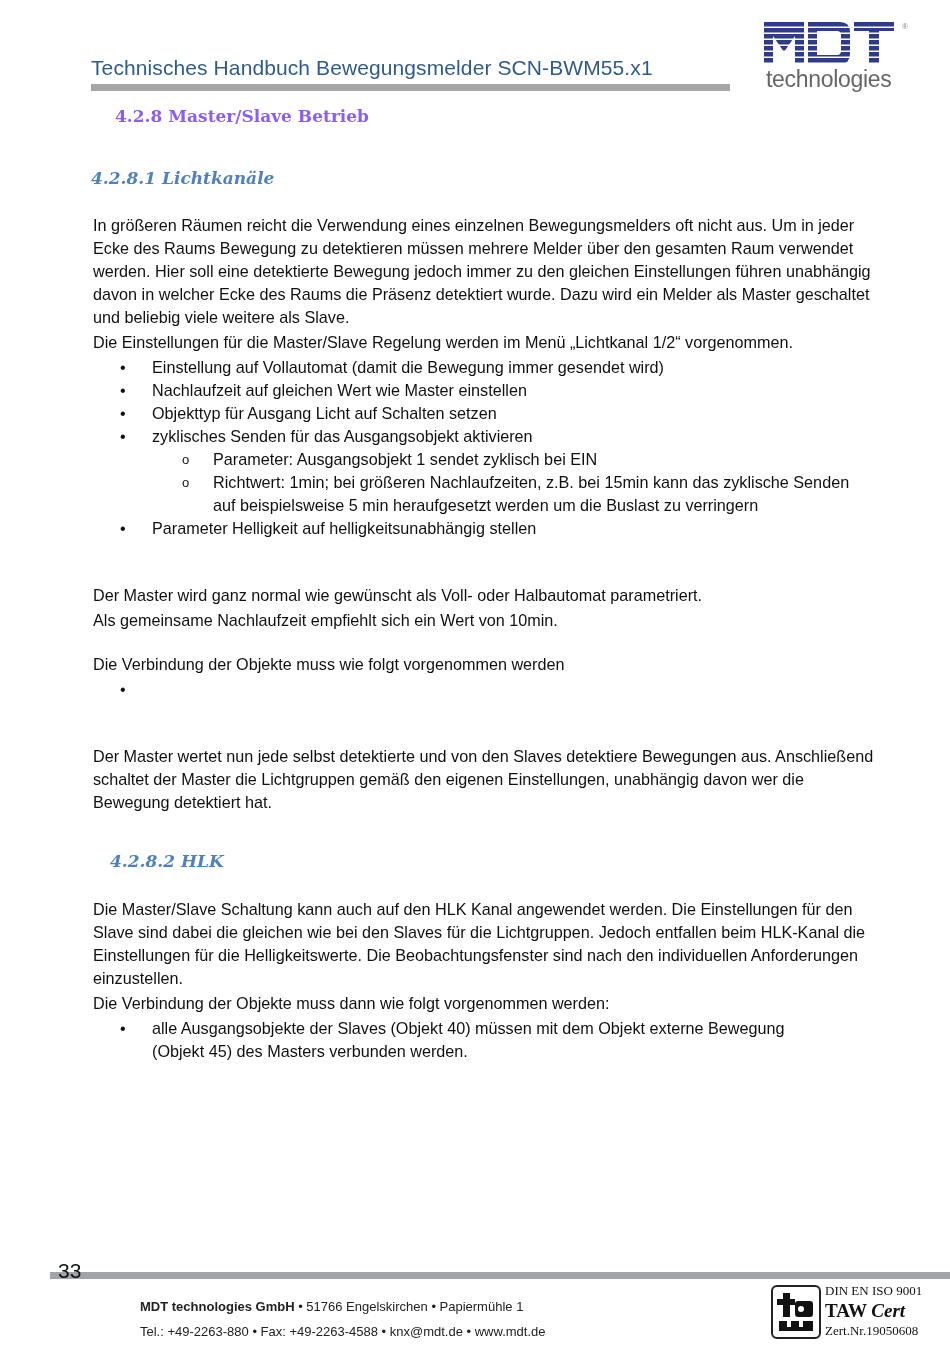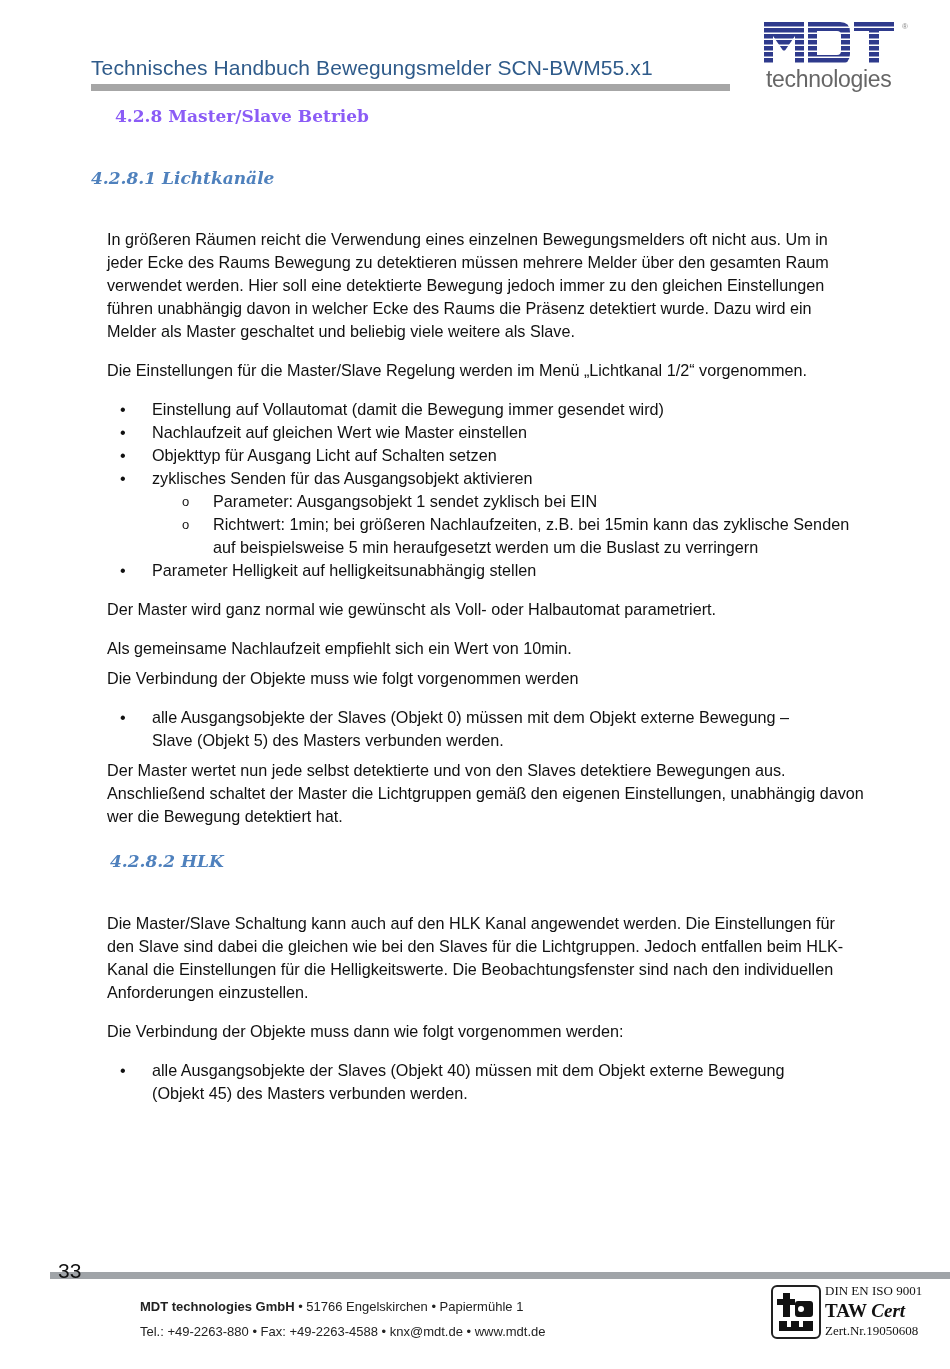--- a/index.html
+++ b/index.html
@@ -12,21 +12,21 @@
 
   .logo { position: absolute; left: 764px; top: 22px; width: 150px; height: 76px; }
   .logo-mdt { position: absolute; left: 0; top: 0; width: 130px; height: 42px; }
   .logo-tech { position: absolute; left: 2px; top: 44px; font-size: 23px; color: #666; font-family: "Liberation Sans", sans-serif; letter-spacing: -0.3px; }
   .logo-reg { position: absolute; left: 138px; top: 0px; font-size: 8px; color: #888; }
 
   .h2 { position: absolute; left: 91px; font-family: "DejaVu Serif", serif; font-weight: bold; color: #8b5cf6; font-size: 17px; margin-left: 24px; }
   .h3 { position: absolute; left: 91px; font-family: "DejaVu Serif", serif; font-weight: bold; font-style: italic; color: #4f81bd; font-size: 17px; }
 
   .body-block { position: absolute; left: 91px; width: 790px; font-size: 16.2px; line-height: 23px; color: #111; font-family: "Liberation Sans", sans-serif; }
-  .body-block p { margin: 16px; }
+  .body-block p { margin: 2px; }
 
   .bullets { list-style: none; padding: 0; margin: 0; }
   .bullets li { position: relative; padding-left: 61px; }
   .bullets li .dot { position: absolute; left: 29px; top: 0; }
   .sub { list-style: none; padding: 0; margin: 0; }
   .sub li { position: relative; padding-left: 122px; }
   .sub li .circ { position: absolute; left: 91px; top: 0; font-size: 13px; }
 
   .footer-bar { position: absolute; left: 50px; top: 1272px; width: 920px; height: 7px; background: #a0a4a8; }
   .page-num { position: absolute; left: 58px; top: 1259px; font-size: 21px; color: #111; }
@@ -90,21 +90,21 @@
 </div>
 
 <div class="body-block" style="top:582px;">
   <p>Der Master wird ganz normal wie gewünscht als Voll- oder Halbautomat parametriert.</p>
   <p>Als gemeinsame Nachlaufzeit empfiehlt sich ein Wert von 10min.</p>
 </div>
 
 <div class="body-block" style="top:651px; width:740px;">
   <p>Die Verbindung der Objekte muss wie folgt vorgenommen werden</p>
   <ul class="bullets">
-    <li><span class="dot">•</span><span>alle Ausgangsobjekte der Slaves (Objekt 0) müssen mit dem Objekt externe Bewegung – Slave (Objekt 5) des Masters verbunden werden.</span></li>
+    <li><span class="dot">•</span></li>
   </ul>
 </div>
 
 <div class="body-block" style="top:743px;">
   <p>Der Master wertet nun jede selbst detektierte und von den Slaves detektiere Bewegungen aus. Anschließend schaltet der Master die Lichtgruppen gemäß den eigenen Einstellungen, unabhängig davon wer die Bewegung detektiert hat.</p>
 </div>
 
 <div class="h3" style="top:851px;margin-left:19px;">4.2.8.2 HLK</div>
 
 <div class="body-block" style="top:896px;">

